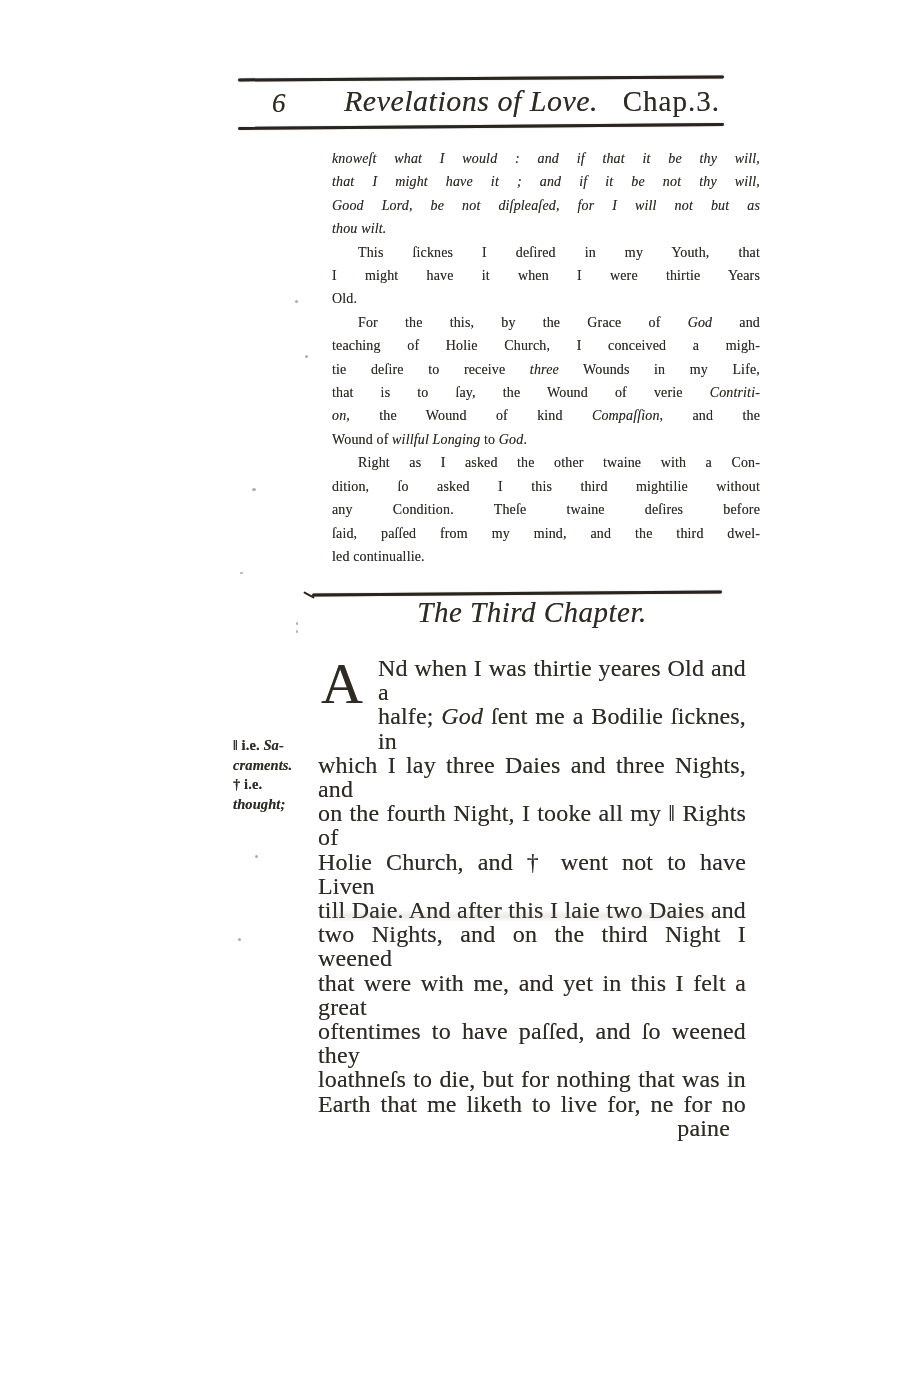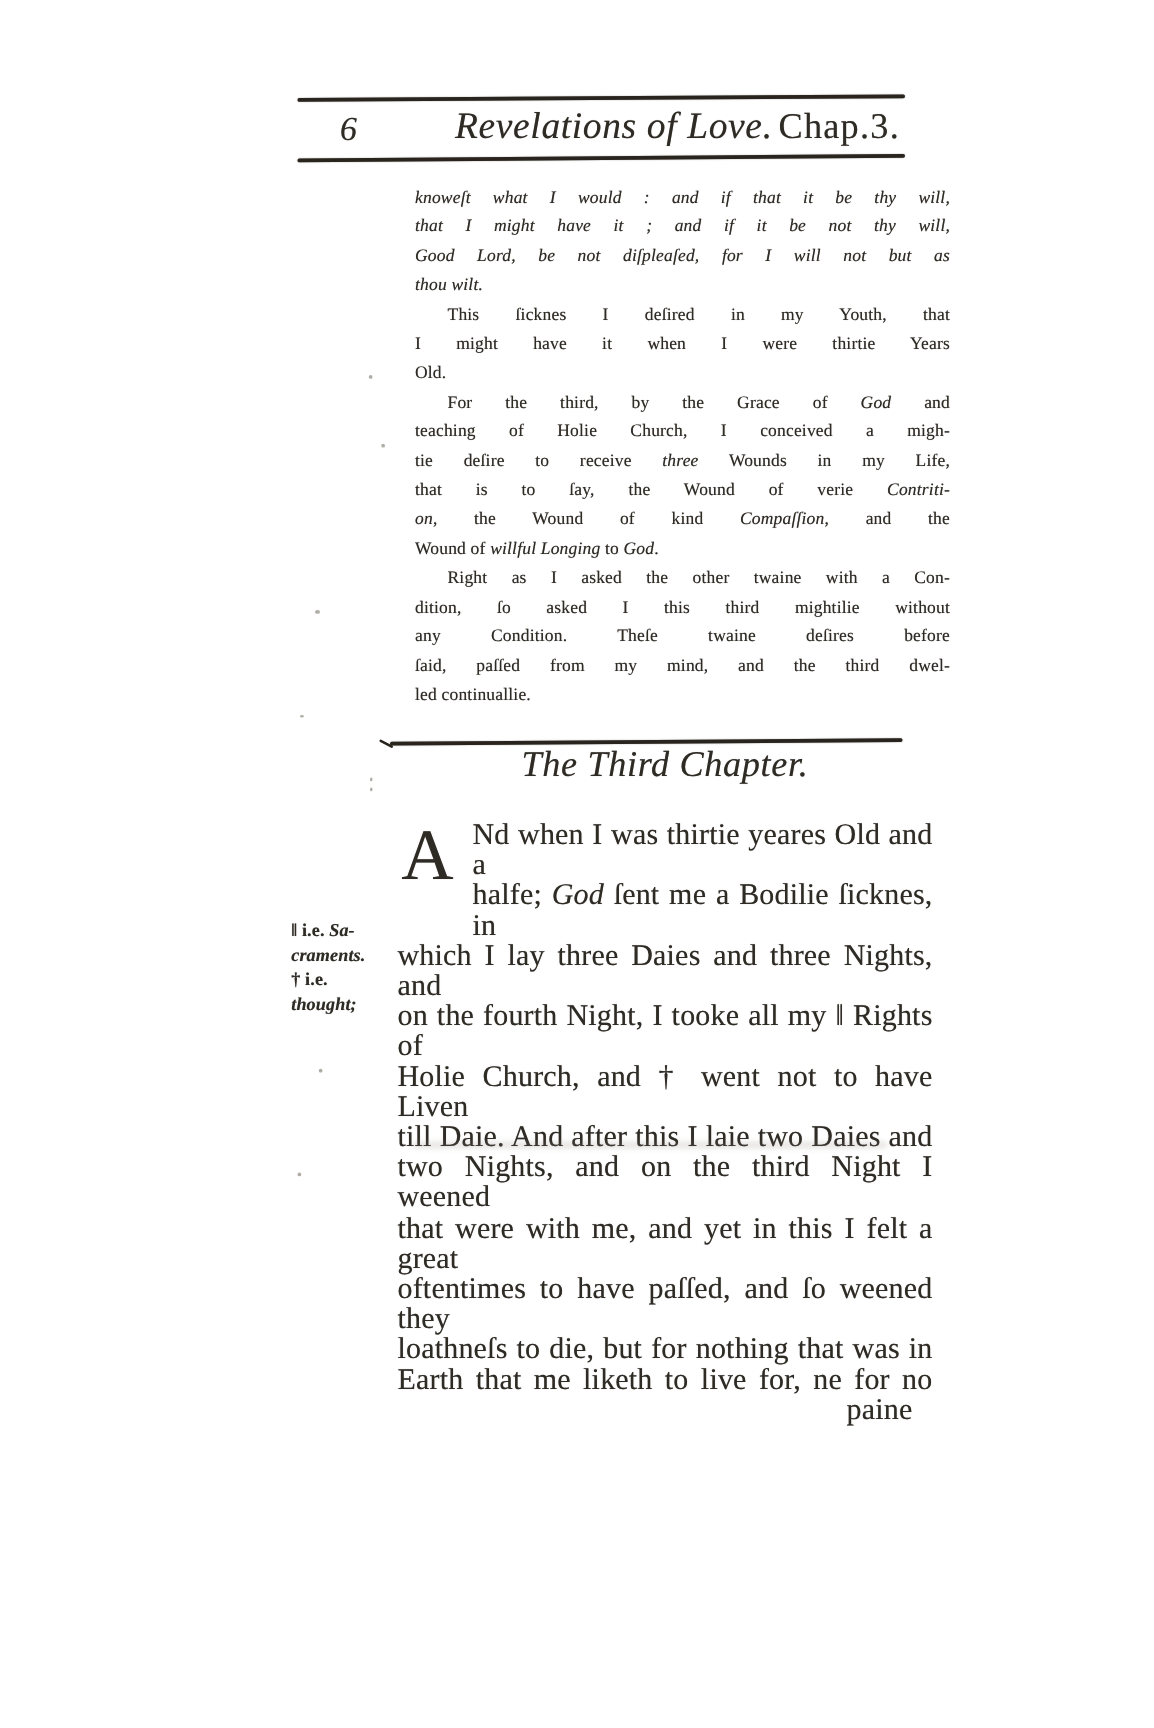--- a/index.html
+++ b/index.html
@@ -29,21 +29,21 @@
   .rule-under { left: 238px; top: 125px; width: 486px; height: 3px;   transform: rotate(-0.45deg); }
   .rule-mid   { left: 312px; top: 592px; width: 410px; height: 2.5px; transform: rotate(-0.4deg); }
   .rule-mid-tick {
     position: absolute; left: 303px; top: 594px; width: 12px; height: 2px;
     background: #29241e; transform: rotate(28deg); border-radius: 2px;
   }
 
   
   .header-row { position: absolute; left: 238px; top: 84px; width: 486px; height: 40px; }
   .page-number   { position: absolute; left: 34px;  top: 4px; font-size: 27px; font-style: italic; }
-  .running-title { position: absolute; left: 106px; top: 0;   font-size: 30px; font-style: italic; letter-spacing: 0.5px; margin-left: 20px; }
+  .running-title { position: absolute; left: 106px; top: 0;   font-size: 30px; font-style: italic; letter-spacing: 0.5px; }
   .chapter-label { position: absolute; right: 4px;  top: 1px; font-size: 29px; letter-spacing: 1px; }
 
   
   .upper-block {
     position: absolute; left: 332px; top: 147px; width: 428px;
     font-size: 14px; line-height: 23.4px; letter-spacing: 0.15px;
   }
   .chapter-heading {
     position: absolute; left: 318px; top: 596px; width: 428px;
     text-align: center; font-style: italic; font-size: 29px; letter-spacing: 0.5px;
@@ -101,21 +101,21 @@
         <div class="tline stretch"><span class="it">that I might have it ; and if it be not thy will,</span></div>
         <div class="tline stretch"><span class="it">Good Lord, be not diſpleaſed, for I will not but as</span></div>
         <div class="tline"><span class="it">thou wilt.</span></div>
       </div>
     <div class="paragraph">
         <div class="tline stretch ind"><span>This ſicknes I deſired in my Youth, that</span></div>
         <div class="tline stretch"><span>I might have it when I were thirtie Years</span></div>
         <div class="tline"><span>Old.</span></div>
       </div>
     <div class="paragraph">
-        <div class="tline stretch ind"><span>For the third, by the Grace of </span><span class="it">God</span><span> and</span></div>
+        <div class="tline stretch ind"><span>For the this, by the Grace of </span><span class="it">God</span><span> and</span></div>
         <div class="tline stretch"><span>teaching of Holie Church, I conceived a migh-</span></div>
         <div class="tline stretch"><span>tie deſire to receive </span><span class="it">three</span><span> Wounds in my Life,</span></div>
         <div class="tline stretch"><span>that is to ſay, the Wound of verie </span><span class="it">Contriti-</span></div>
         <div class="tline stretch"><span class="it">on</span><span>, the Wound of kind </span><span class="it">Compaſſion</span><span>, and the</span></div>
         <div class="tline"><span>Wound of </span><span class="it">willful Longing</span><span> to </span><span class="it">God</span><span>.</span></div>
       </div>
     <div class="paragraph">
         <div class="tline stretch ind"><span>Right as I asked the other twaine with a Con-</span></div>
         <div class="tline stretch"><span>dition, ſo asked I this third mightilie without</span></div>
         <div class="tline stretch"><span>any Condition. Theſe twaine deſires before</span></div>

